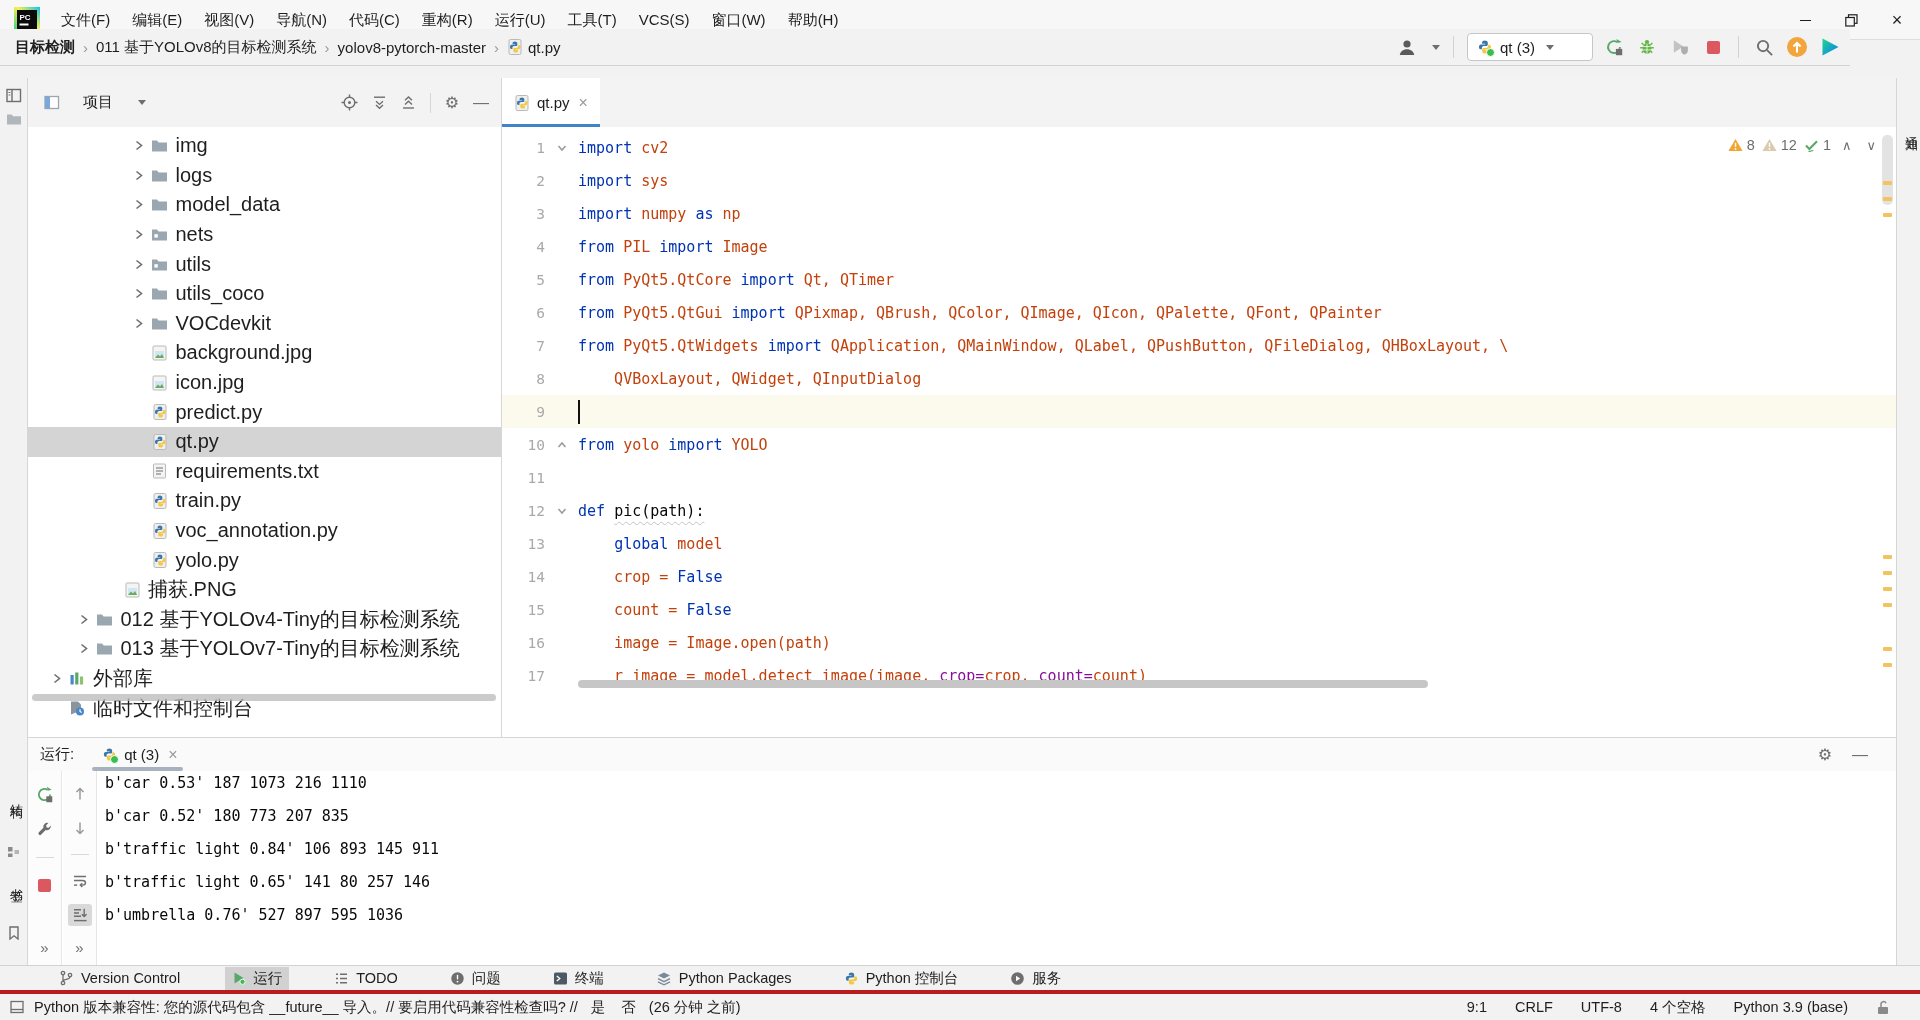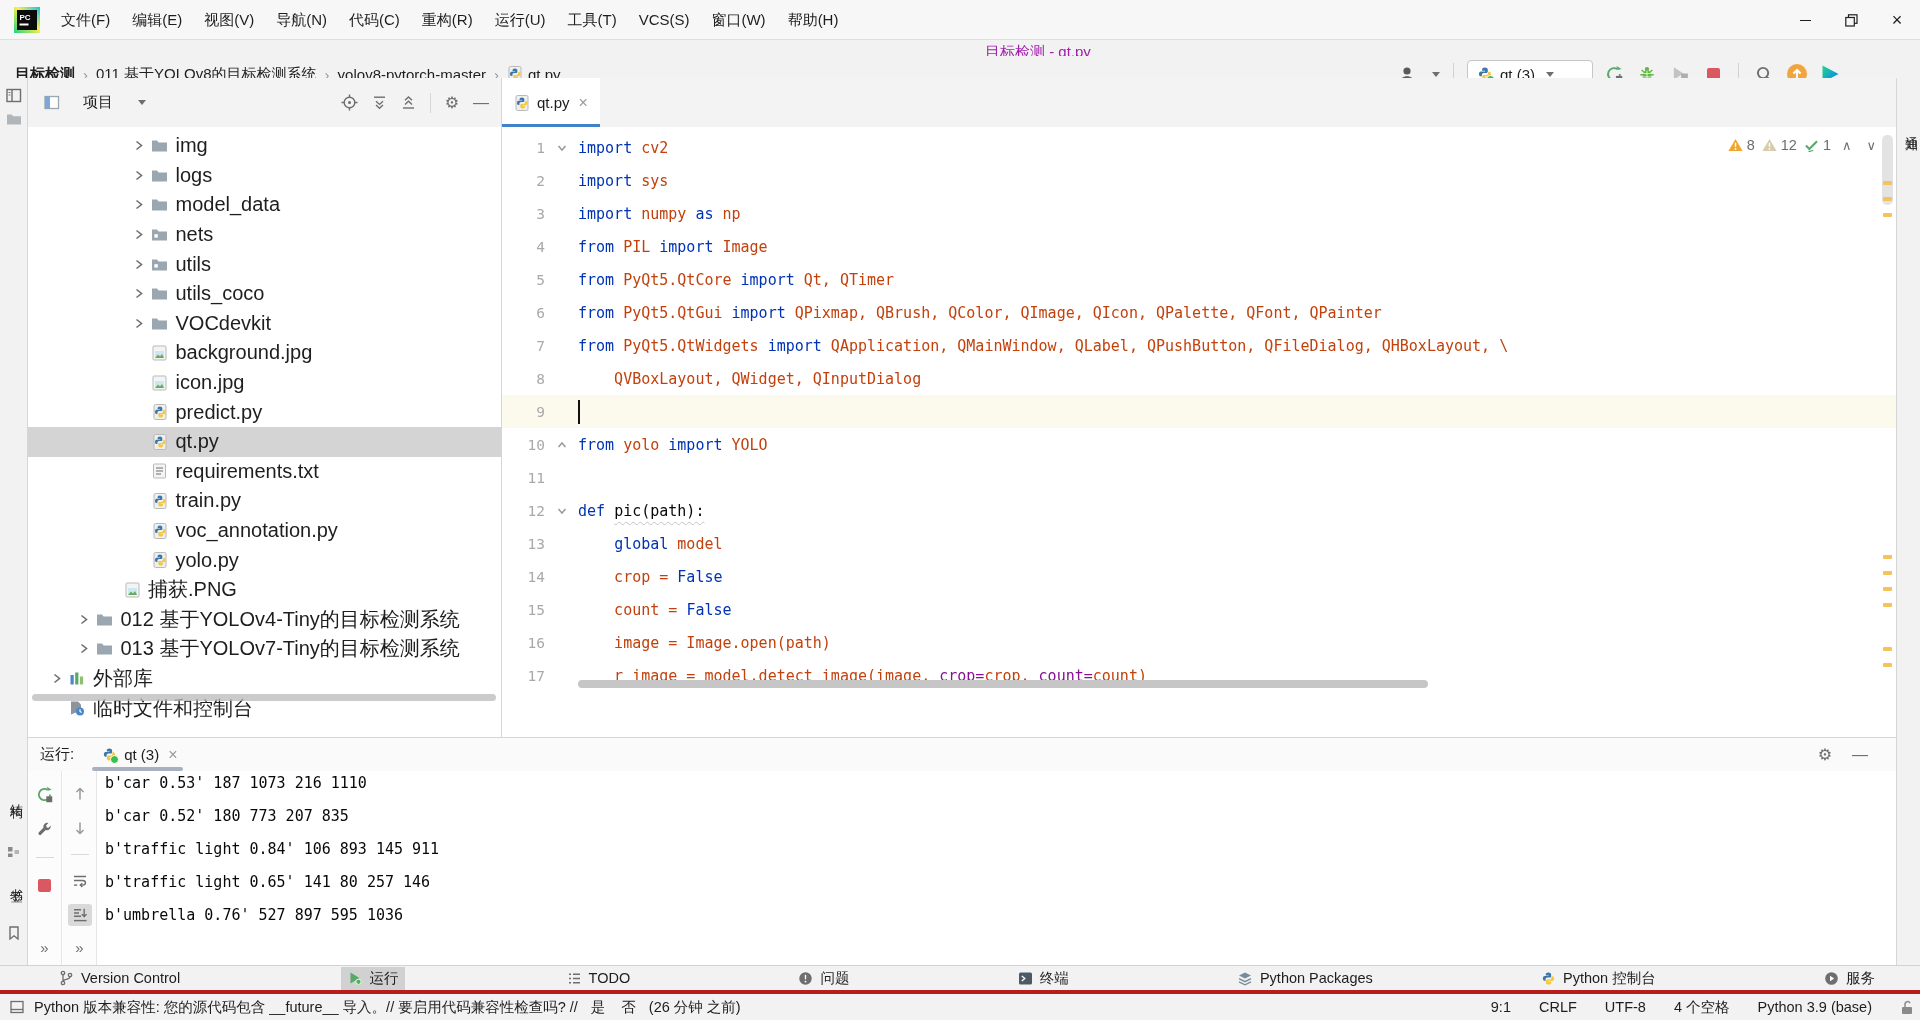--- a/index.html
+++ b/index.html
@@ -13,21 +13,21 @@
   .titlebar { position:absolute; left:0; top:0; width:1920px; height:40px; background:#f7f7f7; border-bottom:1px solid #dedede; display:flex; align-items:center; }
   .pc-logo { margin:0 10px 0 14px; }
   .menus { display:flex; height:40px; align-items:center; }
   .menu-item { padding:0 11px; font-size:15px; line-height:40px; cursor:default; }
   .win-title { position:absolute; left:985px; top:0; line-height:40px; font-size:15px; color:#a21caf;margin-top:32px; }
   .win-controls { position:absolute; right:0; top:0; height:40px; display:flex; }
   .win-btn { width:46px; height:40px; display:flex; align-items:center; justify-content:center; font-size:18px; color:#1e1e1e; }
   .min-glyph { display:inline-block; width:11px; border-top:1.6px solid #1e1e1e; }
 
   
-  .toolbar { position:absolute; left:0; top:29px; width:1850px; height:37px; background:#f2f2f2; border-bottom:1px solid #d2d2d2; display:flex; align-items:center;margin-top:27px; }
+  .toolbar { position:absolute; left:0; top:29px; width:1850px; height:37px; background:#f2f2f2; border-bottom:1px solid #d2d2d2; display:flex; align-items:center; }
   .breadcrumbs { display:flex; align-items:center; margin-left:15px; font-size:15px; }
   .crumb { color:#1e1e1e; }
   .crumb.first { font-weight:bold; }
   .crumb-sep { color:#9a9a9a; margin:0 8px; font-size:15px; }
   .crumb-icon { margin-right:5px; }
   .crumb-with-icon { display:flex; align-items:center; }
   .toolbar-right { position:absolute; right:8px; top:0; height:36px; display:flex; align-items:center; gap:9px; }
   .tb-sep { width:1px; height:22px; background:#d2d2d2; margin:0 4px; }
   .run-config { height:28px; background:#fff; border:1px solid #c6c6c6; border-radius:4px; display:flex; align-items:center; padding:0 9px; gap:7px; min-width:126px; }
   .run-config .lbl { font-size:15px; }
@@ -95,29 +95,29 @@
   .rtb-inner { left:35px; width:34px; border-right:1px solid #e6e6e6; padding-top:12px; gap:13px; }
   .rtb .sep { width:18px; height:1px; background:#d9d9d9; margin:2px 0; }
   .rtb-btn { display:flex; align-items:center; justify-content:center; width:24px; height:22px; }
   .rtb-btn.on { background:#d9d9d9; border-radius:3px; }
   .more-chev { color:#6e6e6e; font-size:15px; margin-top:auto; margin-bottom:10px; }
   .console { position:absolute; left:77px; top:0; right:0; height:195px; overflow:hidden; }
   .console-line { height:33px; line-height:33px; font-family:"DejaVu Sans Mono","Liberation Mono",monospace; font-size:15px; color:#080808; white-space:pre; margin-top:0; }
   .console-pad { margin-top:-4px; }
 
   
-  .bottom-bar { position:absolute; left:0; top:965px; width:1920px; height:25px; background:#f2f2f2; border-top:1px solid #d2d2d2; display:flex; align-items:center; padding-left:52px;justify-content:space-between; }
+  .bottom-bar { position:absolute; left:0; top:965px; width:1920px; height:25px; background:#f2f2f2; border-top:1px solid #d2d2d2; display:flex; align-items:center; padding-left:52px; }
   .bb-item { display:flex; align-items:center; gap:7px; font-size:14.5px; margin-right:38px; padding:2px 7px; }
   .bb-item.sel { background:#d1d1d1; }
 
   
   .status-bar { position:absolute; left:0; top:990px; width:1920px; height:30px; background:#f2f2f2; border-top:4px solid #b91c1c; display:flex; align-items:center; font-size:14.5px; }
   .sb-left { display:flex; align-items:center; gap:10px; margin-left:10px; }
   .sb-link { margin:0 3px; }
-  .sb-right { position:absolute; right:6px; display:flex; align-items:center; gap:28px; }
+  .sb-right { position:absolute; right:30px; display:flex; align-items:center; gap:28px; }
 </style>
 </head>
 <body>
 
 <div class="screen">
 
   <div class="titlebar">
     <span class="pc-logo">
         <svg width="26" height="26">
           <defs>

